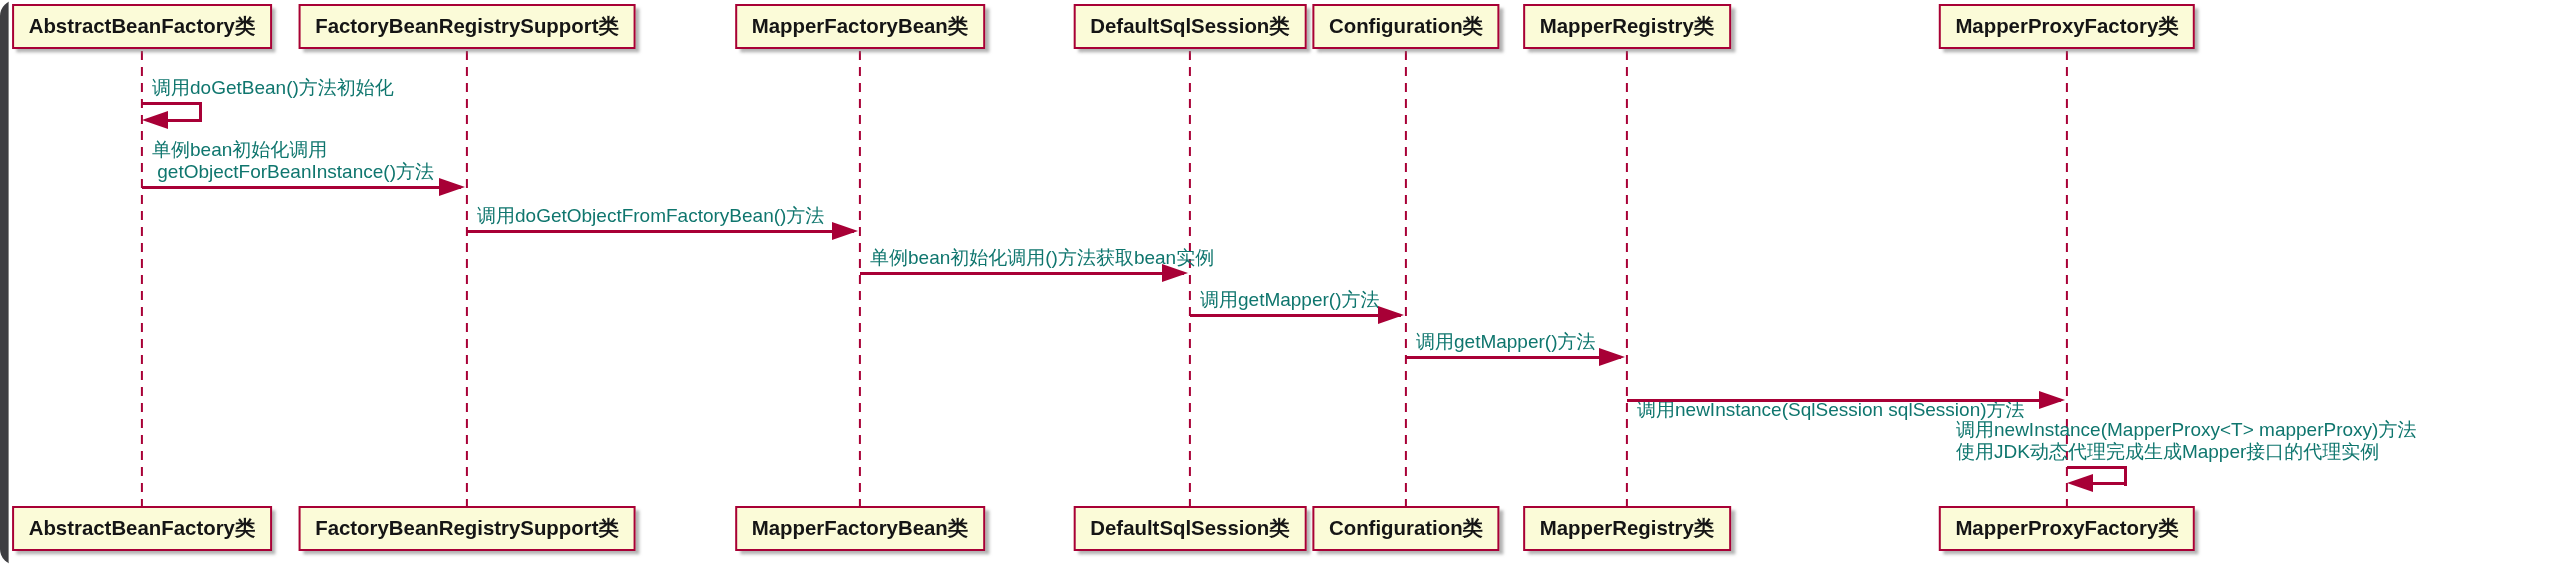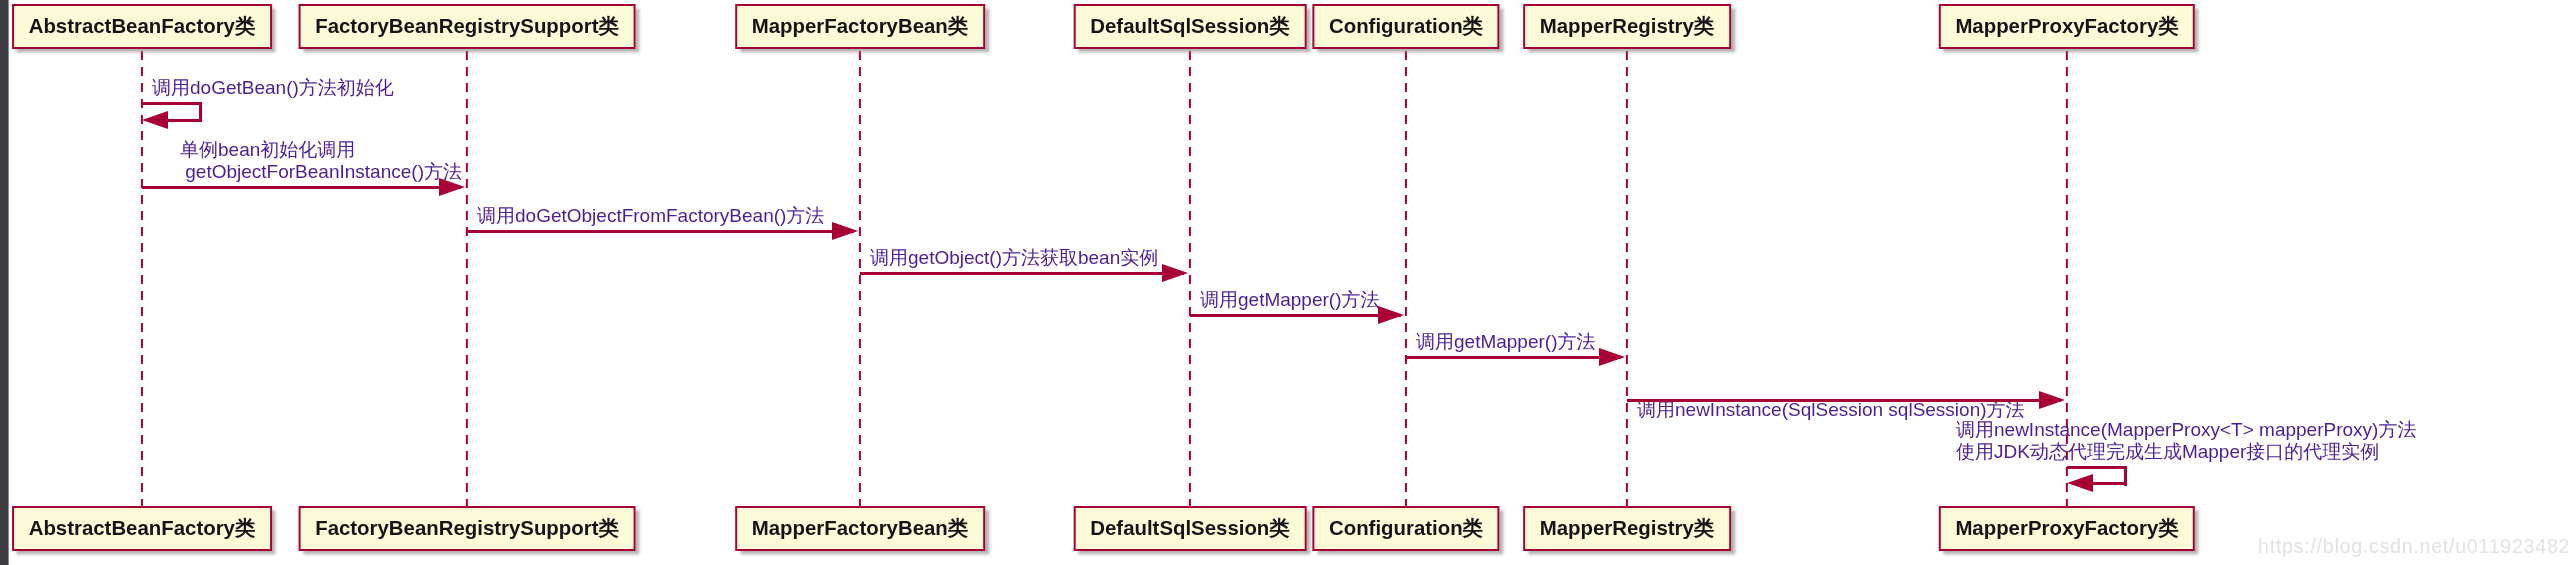--- a/index.html
+++ b/index.html
@@ -7,20 +7,21 @@
     padding: 0;
     background: #ffffff;
   }
   .stage {
     position: relative;
     width: 2576px;
     height: 565px;
     background: #ffffff;
     overflow: hidden;
     font-family: "Liberation Sans", "DejaVu Sans", sans-serif;
+    border-radius: 16px;
   }
   .left-bar {
     position: absolute;
     left: 0; top: 0;
     width: 8px; height: 565px;
     background: #3e3e42;
     border-right: 1.5px solid #8a8a8a;
   }
   .participant-box {
     position: absolute;
@@ -68,21 +69,21 @@
     position: absolute;
     width: 0; height: 0;
     border-top: 9.5px solid transparent;
     border-bottom: 9.5px solid transparent;
     border-right: 26px solid #A80036;
   }
   .msg-label {
     position: absolute;
     font-size: 19px;
     font-weight: 500;
-    color: #4c1d95;
+    color: #0f766e;
     line-height: 22px;
     white-space: pre;
   }
   .watermark {
     position: absolute;
     right: 5.8px;
     top: 535px;
     font-size: 19.7px;
     color: #e2e2e2;
     letter-spacing: 0.7px;
@@ -116,41 +117,40 @@
       <div class="lifeline" style="left: 2067px; top: 51px; height: 455px;"></div>
       <div class="participant-box" style="left: 2067px; top: 4.4px;">MapperProxyFactory类</div>
       <div class="participant-box" style="left: 2067px; top: 506px;">MapperProxyFactory类</div>
     </div>
   <div id="messages-layer">
       <div class="msg-label" style="left: 152px; top: 77px;">调用doGetBean()方法初始化</div>
       <div class="msg-line" style="left: 142px; top: 102px; width: 60px;"></div>
       <div class="msg-vline" style="left: 199px; top: 102px; height: 20.4px;"></div>
       <div class="msg-line" style="left: 164px; top: 119px; width: 38px;"></div>
       <div class="head-left" style="left: 142px; top: 111px;"></div>
-      <div class="msg-label" style="left: 152px; top: 139px; margin-left: 28px;">单例bean初始化调用
+      <div class="msg-label" style="left: 152px; top: 139px;">单例bean初始化调用
  getObjectForBeanInstance()方法</div>
       <div class="msg-line" style="left: 142px; top: 186px; width: 319px;"></div>
       <div class="head-right" style="left: 439px; top: 178px;"></div>
       <div class="msg-label" style="left: 477px; top: 205px;">调用doGetObjectFromFactoryBean()方法</div>
       <div class="msg-line" style="left: 467px; top: 230px; width: 387px;"></div>
       <div class="head-right" style="left: 832px; top: 222px;"></div>
-      <div class="msg-label" style="left: 870px; top: 247px;">调用getObject()方法获取bean实例</div>
+      <div class="msg-label" style="left: 870px; top: 247px;">单例bean初始化调用()方法获取bean实例</div>
       <div class="msg-line" style="left: 860px; top: 272px; width: 324px;"></div>
       <div class="head-right" style="left: 1162px; top: 264px;"></div>
       <div class="msg-label" style="left: 1200px; top: 289px;">调用getMapper()方法</div>
       <div class="msg-line" style="left: 1190px; top: 314px; width: 211px;"></div>
       <div class="head-right" style="left: 1378px; top: 306px;"></div>
       <div class="msg-label" style="left: 1416px; top: 331px;">调用getMapper()方法</div>
       <div class="msg-line" style="left: 1406px; top: 356px; width: 215px;"></div>
       <div class="head-right" style="left: 1599px; top: 348px;"></div>
       <div class="msg-label" style="left: 1637px; top: 374px; margin-top: 25px;">调用newInstance(SqlSession sqlSession)方法</div>
       <div class="msg-line" style="left: 1627px; top: 399px; width: 434px;"></div>
       <div class="head-right" style="left: 2039px; top: 391px;"></div>
       <div class="msg-label" style="left: 1956px; top: 419px;">调用newInstance(MapperProxy&lt;T&gt; mapperProxy)方法
 使用JDK动态代理完成生成Mapper接口的代理实例</div>
       <div class="msg-line" style="left: 2067px; top: 466px; width: 60px;"></div>
       <div class="msg-vline" style="left: 2124px; top: 466px; height: 19.7px;"></div>
       <div class="msg-line" style="left: 2089px; top: 482px; width: 38px;"></div>
       <div class="head-left" style="left: 2067px; top: 474px;"></div>
     </div>
-  <div class="watermark">https://blog.csdn.net/u011923482</div>
 </div>
 
 
 </body></html>

